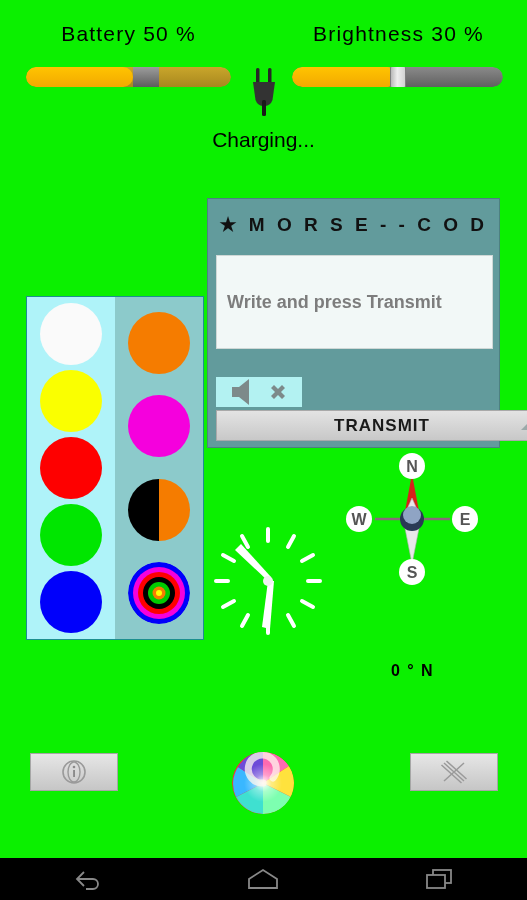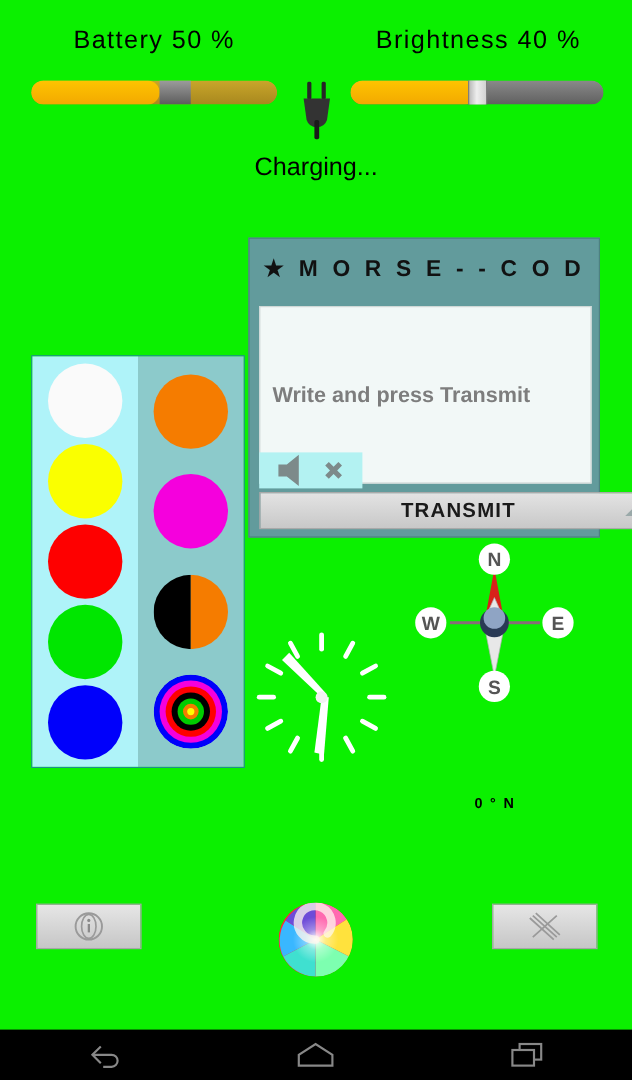--- a/index.html
+++ b/index.html
@@ -63,21 +63,21 @@
     position: absolute; left: 207px; top: 198px;
     width: 293px; height: 250px;
     background: #629b9c; border: 1px solid #4d8081;
   }
   .morse-title {
     height: 52px; line-height: 52px; text-align: center;
     color: #111; font-size: 19px; font-weight: bold; letter-spacing: 3.5px;
   }
   .morse-input {
     position: absolute; left: 8px; top: 56px;
-    width: 277px; height: 148px;
+    width: 277px; height: 94px;
     background: #f2f8f7; border: 1px solid #cfd8d6;
     color: #7d7d7d; font-size: 18px; font-weight: bold;
     display: flex; align-items: center; padding-left: 10px;
   }
   .morse-row {
     position: absolute; left: 8px; top: 178px; width: 332px; height: 64px;
     display: flex; gap: 3px; flex-direction: column;
   }
   .mute-btn {
     width: 86px; background: #b3f2f2;
@@ -108,21 +108,21 @@
   .half-l { position: absolute; left: 0; top: 0; width: 50%; height: 100%; }
   .half-r { position: absolute; right: 0; top: 0; width: 50%; height: 100%; }
 
   
   .clock { position: absolute; left: 210px; top: 523px; width: 116px; height: 116px; }
 
   
   .compass { position: absolute; left: 345px; top: 452px; width: 135px; height: 135px; }
   .degree-text {
     position: absolute; left: 345px; top: 662px; width: 135px;
-    text-align: center; font-size: 12px; font-weight: bold; color: #000;
+    text-align: center; font-size: 16px; font-weight: bold; color: #000;
     letter-spacing: 1.5px;
   }
 
   
   .btn-grey {
     position: absolute; top: 753px; height: 38px; width: 88px;
     background: linear-gradient(#e6e6e6,#c6c6c6);
     border: 1px solid #a6a6a6;
     display: flex; align-items: center; justify-content: center;
   }
@@ -138,21 +138,21 @@
     position: absolute; left: 0; bottom: 0; width: 527px; height: 42px;
     background: #000; display: flex; align-items: center; justify-content: space-around;
   }
   .navbtn { width: 60px; height: 42px; display:flex; align-items:center; justify-content:center; }
 </style>
 </head>
 <body>
 
 <div class="meters">
   <div class="meter-label lbl-battery">Battery  50  %</div>
-  <div class="meter-label lbl-bright">Brightness  40  %</div>
+  <div class="meter-label lbl-bright">Brightness  30  %</div>
 
   <div class="bar-wrap bar-battery">
     <div class="track-dim"></div>
     <div class="fill-y" style="width:52%"></div>
     <div class="thumb-grey" style="left:52%"></div>
   </div>
 
   <div class="bar-wrap bar-bright">
     <div class="track-grey"></div>
     <div class="fill-y" style="width:50%"></div>

